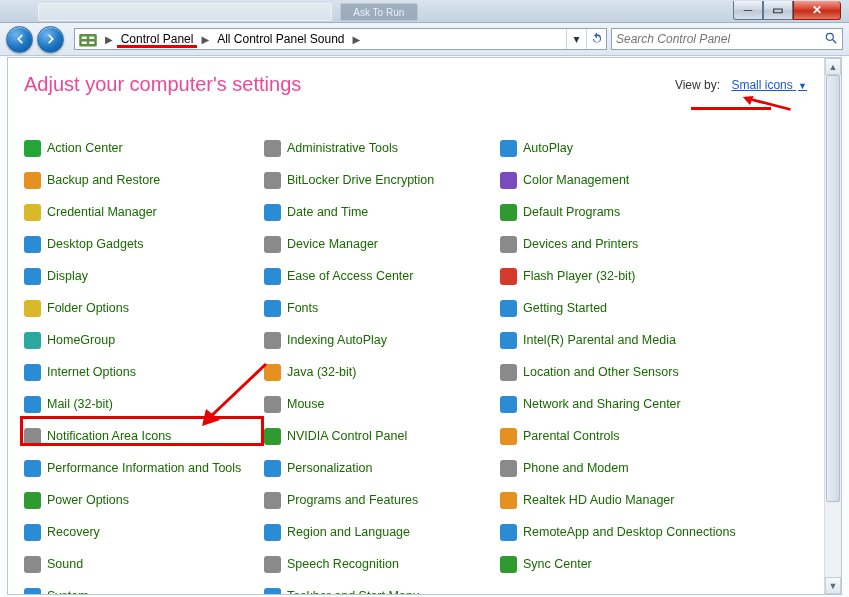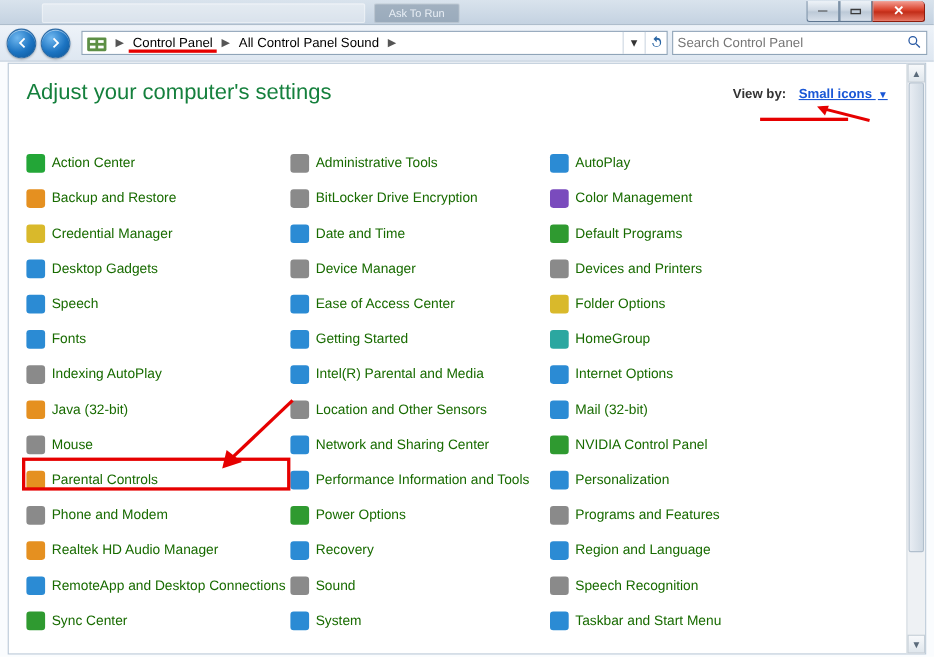--- a/index.html
+++ b/index.html
@@ -163,21 +163,21 @@
   border: 1px solid #8fa4b8;
   background: #fff;
   display: flex;
   align-items: center;
   padding: 0 4px;
   color: #6b7b8b;
   font-style: italic;
 }
 .searchbox input {
   border: none; outline: none; flex: 1;
-  color:#6b7b8b; font-size:12px;
+  font-style: italic; color:#6b7b8b; font-size:12px;
 }
 .searchbox .srch-icon { color:#2859a3; }
 
 
 .mainwrap {
   position: absolute;
   top: 57px;
   left: 7px;
   right: 7px;
   bottom: 2px;
@@ -217,28 +217,27 @@
   border: 1px solid #b1bfcd;
   border-radius: 2px;
 }
 
 .head {
   display: flex;
   align-items: center;
   margin-bottom: 40px;
 }
 .head h1 {
-  color: #15803d;
+  color: #ec4899;
   font-weight: 400;
   font-size: 20px;
 }
 .viewby {
   margin-left: auto;
   font-size: 12px;
-  font-weight: bold;
 }
 .viewby .lbl { color:#333; margin-right: 8px;}
 .viewby .val {
   color: #1a57d6;
   text-decoration: underline;
   cursor: pointer;
 }
 .viewby .arr { color:#1a57d6; font-size:9px; margin-left:2px;}
 .arrow-smallicons {
   position:absolute;
@@ -442,25 +441,29 @@
         <div class="cp-item">
           <span class="ico ic-gray"></span>
           <span>Device Manager</span>
         </div>
         <div class="cp-item">
           <span class="ico ic-gray"></span>
           <span>Devices and Printers</span>
         </div>
         <div class="cp-item">
           <span class="ico ic-blue"></span>
-          <span>Speech</span>
+          <span>Display</span>
         </div>
         <div class="cp-item">
           <span class="ico ic-blue"></span>
           <span>Ease of Access Center</span>
+        </div>
+        <div class="cp-item">
+          <span class="ico ic-red"></span>
+          <span>Flash Player (32-bit)</span>
         </div>
         <div class="cp-item">
           <span class="ico ic-yellow"></span>
           <span>Folder Options</span>
         </div>
         <div class="cp-item">
           <span class="ico ic-blue"></span>
           <span>Fonts</span>
         </div>
         <div class="cp-item">
@@ -495,20 +498,24 @@
           <span class="ico ic-blue"></span>
           <span>Mail (32-bit)</span>
         </div>
         <div class="cp-item">
           <span class="ico ic-gray"></span>
           <span>Mouse</span>
         </div>
         <div class="cp-item">
           <span class="ico ic-blue"></span>
           <span>Network and Sharing Center</span>
+        </div>
+        <div class="cp-item">
+          <span class="ico ic-gray"></span>
+          <span>Notification Area Icons</span>
         </div>
         <div class="cp-item">
           <span class="ico ic-green"></span>
           <span>NVIDIA Control Panel</span>
         </div>
         <div class="cp-item">
           <span class="ico ic-orange"></span>
           <span>Parental Controls</span>
         </div>
         <div class="cp-item">

